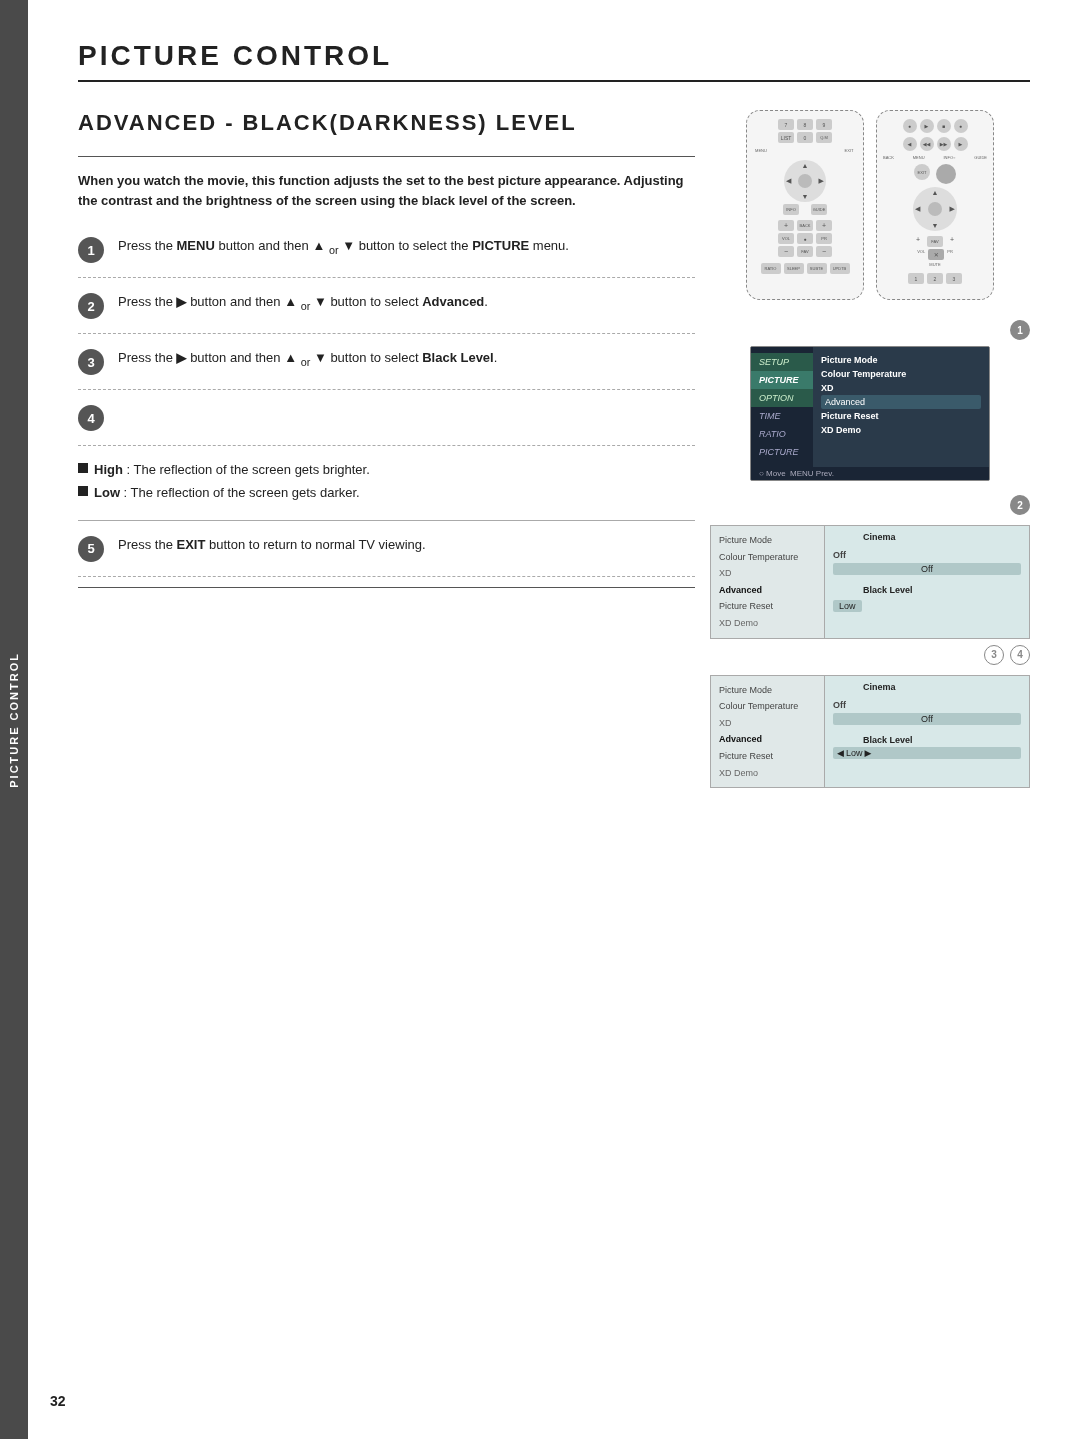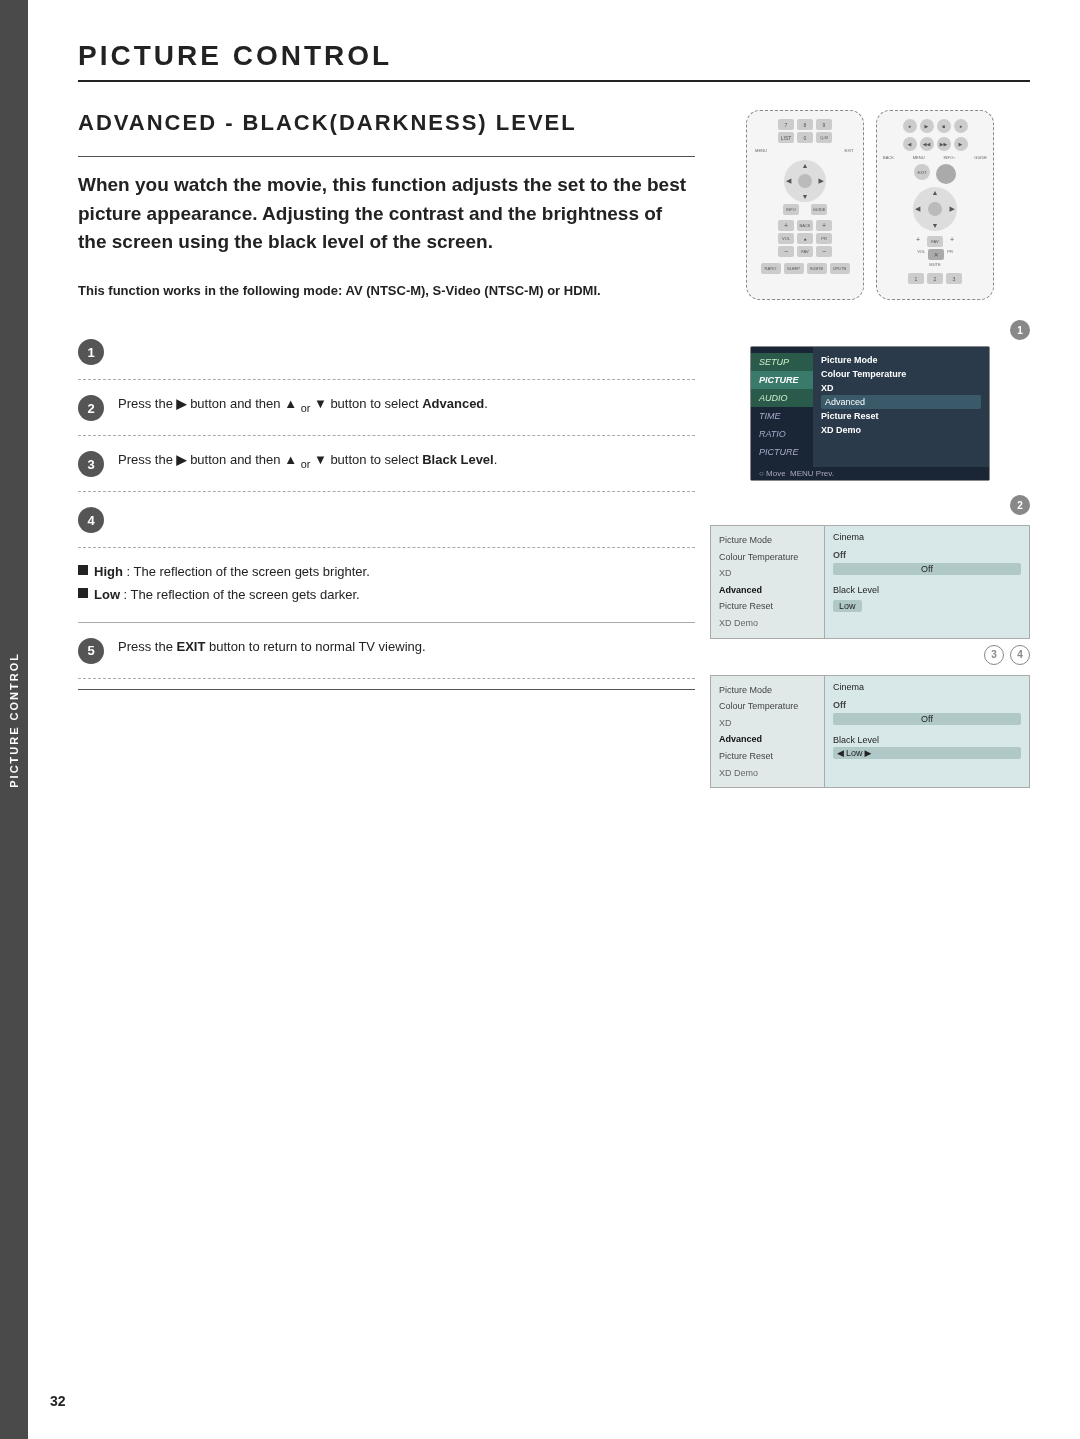--- a/index.html
+++ b/index.html
@@ -71,24 +71,24 @@
       flex: 1;
       min-width: 0;
     }
     .right-col {
       width: 320px;
       flex-shrink: 0;
     }
 
     
     .intro-bold {
-      font-size: 19px;
+      font-size: 13px;
       font-weight: bold;
       line-height: 1.5;
-      margin-bottom: 24px;
+      margin-bottom: 12px;
     }
     .intro-normal {
       font-size: 13px;
       font-weight: bold;
       line-height: 1.5;
       margin-bottom: 24px;
     }
 
     
     .steps {
@@ -296,22 +296,23 @@
       border: 1px solid #aaa;
       border-left: none;
       flex: 1;
       padding: 6px 8px;
       display: flex;
       flex-direction: column;
       gap: 4px;
     }
     .submenu-right-title {
       font-size: 9px;
-      font-weight: normal;
+      font-weight: bold;
       color: #222;
+      margin-left: 30px;
     }
     .submenu-right-value {
       background: #b0c8c8;
       font-size: 9px;
       color: #222;
       padding: 1px 6px;
       display: inline-block;
       border-radius: 2px;
       min-width: 28px;
       text-align: center;
@@ -377,26 +378,28 @@
 
   <div class="two-col">
 
     <div class="left-col">
 
       <div class="section-title">ADVANCED - BLACK(DARKNESS) LEVEL</div>
 
       <hr class="divider-line">
 
       <p class="intro-bold">When you watch the movie, this function adjusts the set to the best picture appearance. Adjusting the contrast and the brightness of the screen using the black level of the screen.</p>
-      <p class="intro-normal">This function works in the following mode: AV (NTSC-M), S-Video (NTSC-M) or HDMI.</p>
 
       <div class="steps">
 
         <div class="step">
           <div class="step-number">1</div>
+          <div class="step-text">
+            Press the <b>MENU</b> button and then <b>▲</b> <sub>or</sub> <b>▼</b> button to select the <b>PICTURE</b> menu.
+          </div>
         </div>
 
         <div class="step">
           <div class="step-number">2</div>
           <div class="step-text">
             Press the <b>▶</b> button and then <b>▲</b> <sub>or</sub> <b>▼</b> button to select <b>Advanced</b>.
           </div>
         </div>
 
         <div class="step">
@@ -540,21 +543,21 @@
 
       <div class="step-circles" style="justify-content:flex-end; margin-bottom:6px;">
         <div class="step-circle">1</div>
       </div>
 
       <div class="menu-screenshot menu-screenshot-1">
         <div class="menu-inner">
           <div class="menu-left">
             <div class="menu-left-item highlight">SETUP</div>
             <div class="menu-left-item active">PICTURE</div>
-            <div class="menu-left-item highlight">AUDIO</div>
+            <div class="menu-left-item highlight">OPTION</div>
             <div class="menu-left-item">TIME</div>
             <div class="menu-left-item">RATIO</div>
             <div class="menu-left-item">PICTURE</div>
           </div>
           <div class="menu-right">
             <div class="menu-right-item active">Picture Mode</div>
             <div class="menu-right-item active">Colour Temperature</div>
             <div class="menu-right-item active">XD</div>
             <div class="menu-right-item highlight">Advanced</div>
             <div class="menu-right-item active">Picture Reset</div>

